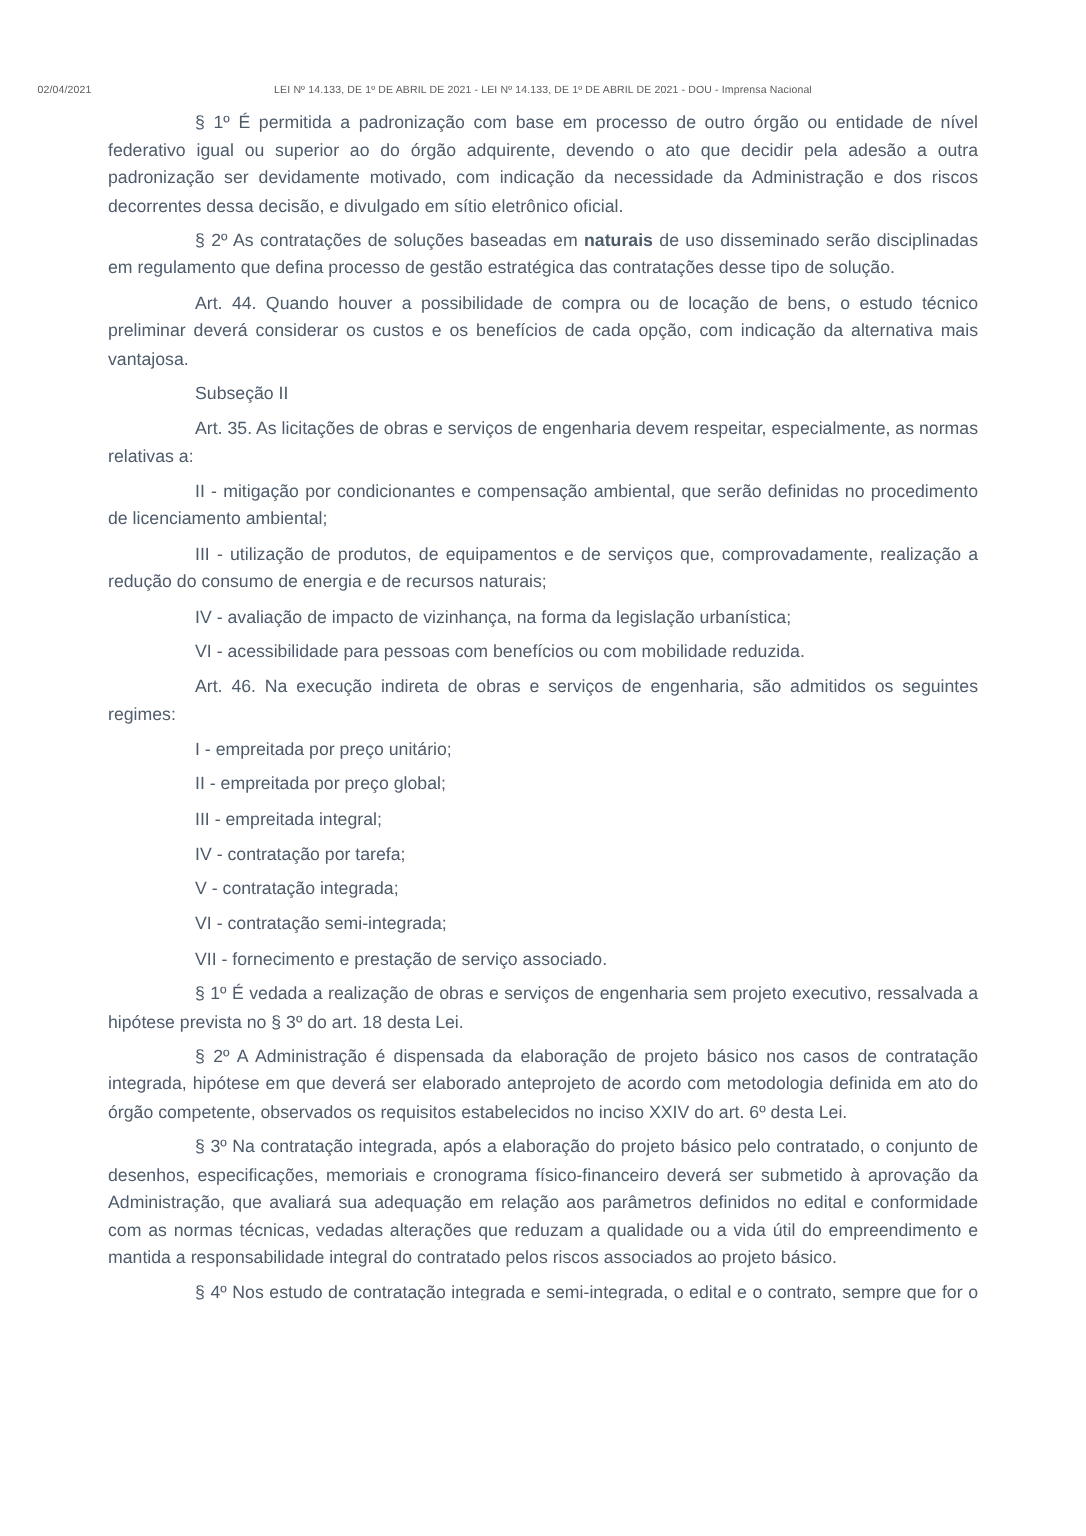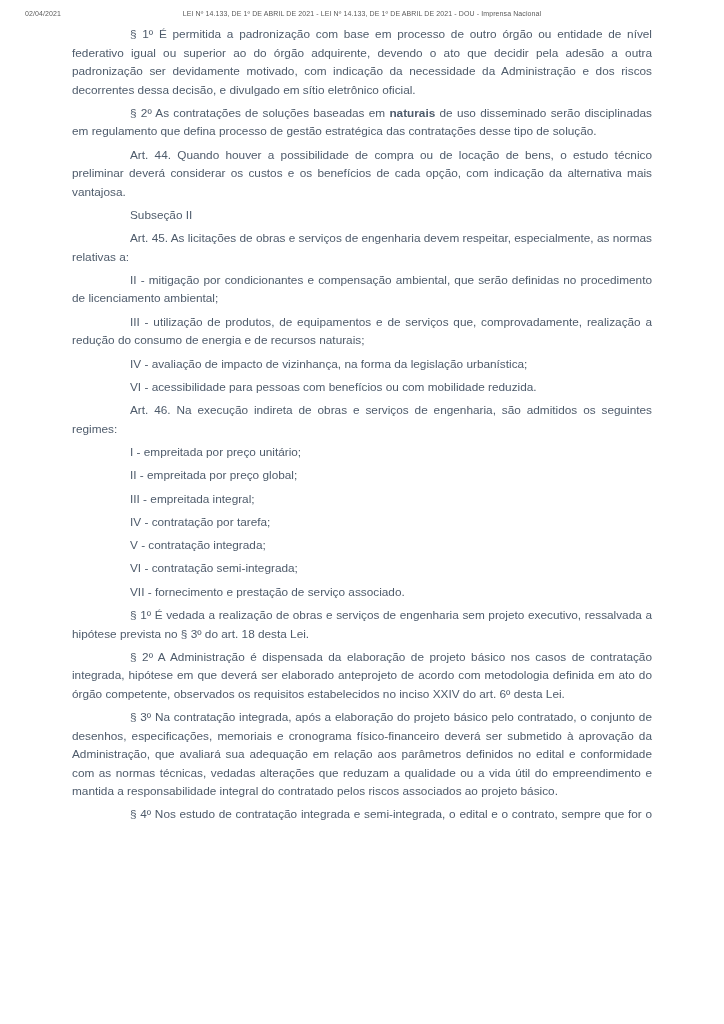--- a/index.html
+++ b/index.html
@@ -3,20 +3,21 @@
 <meta charset="utf-8">
 <style>
   html, body { margin: 0; padding: 0; background: #ffffff; }
   .page {
     position: relative;
     width: 724px;
     height: 820px;
     background: #ffffff;
     font-family: "Liberation Sans", sans-serif;
     overflow: hidden;
+    margin-top: 47px;
   }
   
   .print-header {
     position: absolute;
     top: 10px;
     left: 0;
     right: 0;
     height: 12px;
     font-size: 7px;
     color: #5a5a5a;
@@ -74,21 +75,21 @@
   <div class="print-header">
     <span class="hdate">02/04/2021</span>
     <span class="htitle">LEI Nº 14.133, DE 1º DE ABRIL DE 2021 - LEI Nº 14.133, DE 1º DE ABRIL DE 2021 - DOU - Imprensa Nacional</span>
   </div>
 
   <div class="content">
     <p>§ 1º É permitida a padronização com base em processo de outro órgão ou entidade de nível federativo igual ou superior ao do órgão adquirente, devendo o ato que decidir pela adesão a outra padronização ser devidamente motivado, com indicação da necessidade da Administração e dos riscos decorrentes dessa decisão, e divulgado em sítio eletrônico oficial.</p>
     <p><span>§ 2º As contratações de soluções baseadas em </span><strong>naturais</strong><span> de uso disseminado serão disciplinadas em regulamento que defina processo de gestão estratégica das contratações desse tipo de solução.</span></p>
     <p>Art. 44. Quando houver a possibilidade de compra ou de locação de bens, o estudo técnico preliminar deverá considerar os custos e os benefícios de cada opção, com indicação da alternativa mais vantajosa.</p>
     <p>Subseção II</p>
-    <p>Art. 45. As licitações de obras e serviços de engenharia devem respeitar, especialmente, as normas relativas a:</p>
+    <p>Art. 35. As licitações de obras e serviços de engenharia devem respeitar, especialmente, as normas relativas a:</p>
     <p>II - mitigação por condicionantes e compensação ambiental, que serão definidas no procedimento de licenciamento ambiental;</p>
     <p>III - utilização de produtos, de equipamentos e de serviços que, comprovadamente, realização a redução do consumo de energia e de recursos naturais;</p>
     <p>IV - avaliação de impacto de vizinhança, na forma da legislação urbanística;</p>
     <p>VI - acessibilidade para pessoas com benefícios ou com mobilidade reduzida.</p>
     <p>Art. 46. Na execução indireta de obras e serviços de engenharia, são admitidos os seguintes regimes:</p>
     <p>I - empreitada por preço unitário;</p>
     <p>II - empreitada por preço global;</p>
     <p>III - empreitada integral;</p>
     <p>IV - contratação por tarefa;</p>
     <p>V - contratação integrada;</p>

